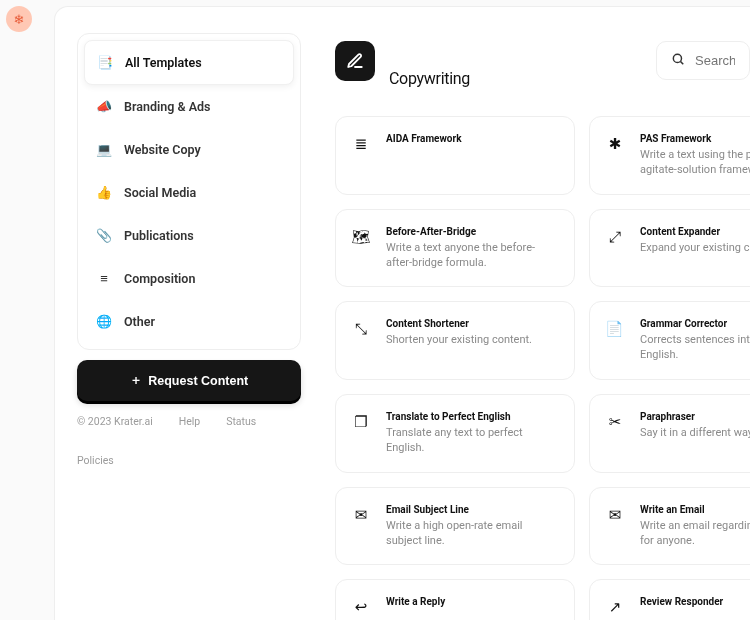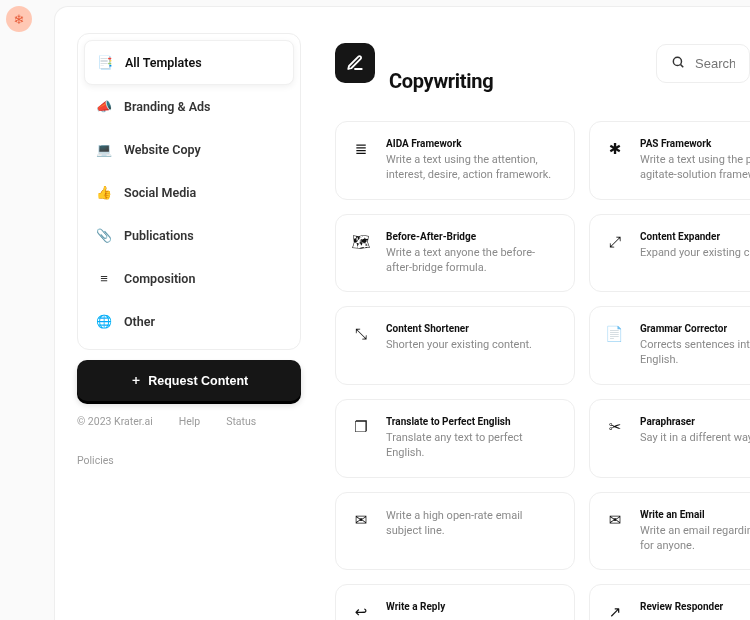--- a/index.html
+++ b/index.html
@@ -102,21 +102,21 @@
       gap: 14px;
       margin-bottom: 28px;
     }
     .title-icon {
       width: 40px; height: 40px;
       background: #161616;
       border-radius: 10px;
       display: flex; align-items: center; justify-content: center;
       color: #fff;
     }
-    .title-text { font-size: 20px; font-weight: 700; letter-spacing: -0.3px; margin-top: 36px; }
+    .title-text { font-size: 16px; font-weight: 400; letter-spacing: -0.3px; margin-top: 36px; }
     .search {
       margin-left: auto;
       display: flex;
       align-items: center;
       gap: 10px;
       border: 1px solid #eee;
       border-radius: 10px;
       padding: 10px 14px;
       color: #888;
       font-size: 13px;
@@ -222,21 +222,20 @@
         </span>
         <input type="text" placeholder="Search" style="">
       </div>
     </div>
 
     <div class="grid" id="templates-grid">
         <div class="card">
           <div class="card-icon">≣</div>
           <div>
             <div class="card-title">AIDA Framework</div>
-            <div class="card-desc">Write a text using the attention, interest, desire, action framework.</div>
           </div>
         </div>
         <div class="card">
           <div class="card-icon">✱</div>
           <div>
             <div class="card-title">PAS Framework</div>
             <div class="card-desc">Write a text using the problem-agitate-solution framework.</div>
           </div>
         </div>
         <div class="card">
@@ -277,20 +276,21 @@
         <div class="card">
           <div class="card-icon">✂</div>
           <div>
             <div class="card-title">Paraphraser</div>
             <div class="card-desc">Say it in a different way.</div>
           </div>
         </div>
         <div class="card">
           <div class="card-icon">✉</div>
           <div>
+            <div class="card-title">Email Subject Line</div>
             <div class="card-desc">Write a high open-rate email subject line.</div>
           </div>
         </div>
         <div class="card">
           <div class="card-icon">✉</div>
           <div>
             <div class="card-title">Write an Email</div>
             <div class="card-desc">Write an email regarding any topic for anyone.</div>
           </div>
         </div>

